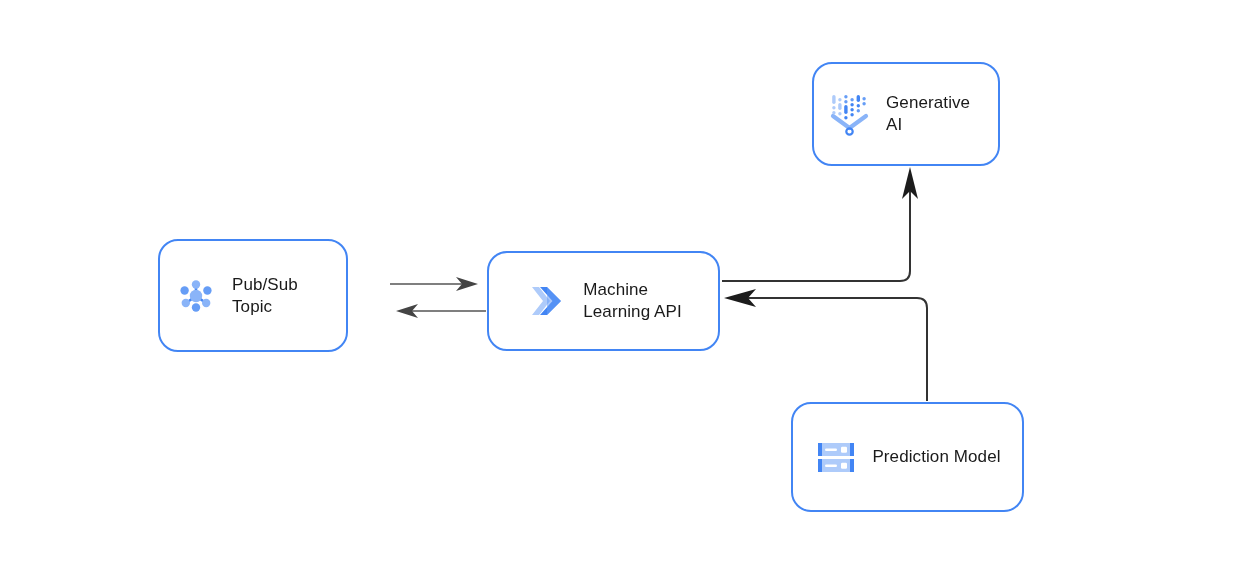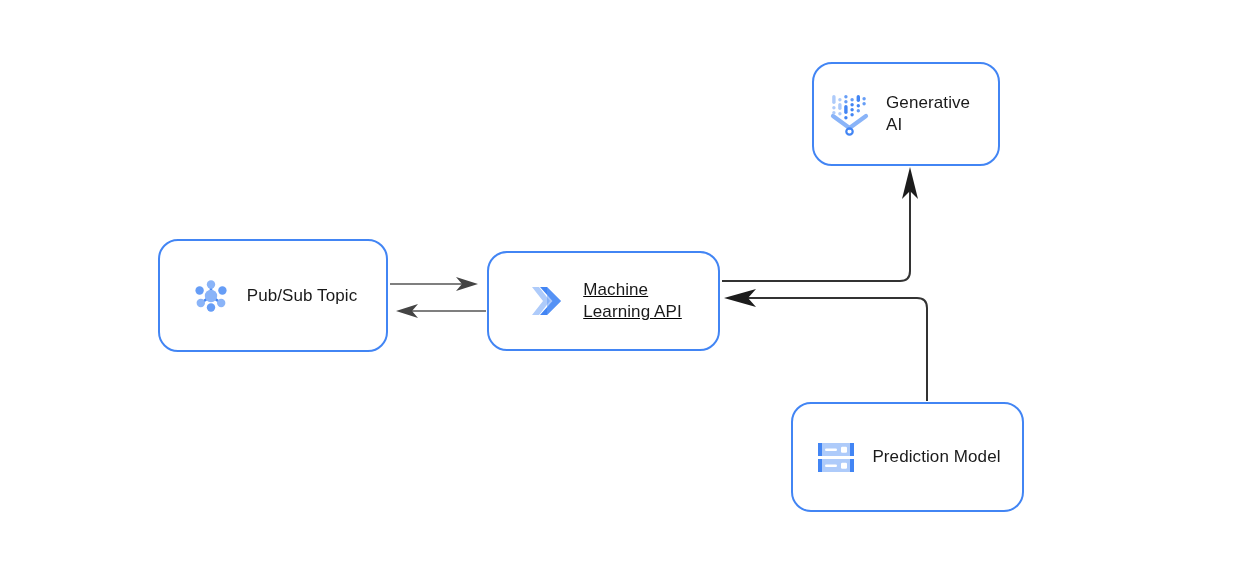--- a/index.html
+++ b/index.html
@@ -87,41 +87,41 @@
       <path class="edge-path" d="M 722 281 L 900 281 Q 910 281 910 271 L 910 182"></path>
       <path d="M 902 199 L 910 167 L 918 199 L 910 191 Z" fill="#1c1c1c"></path>
     </g>
 
     <g>
       <path class="edge-path" d="M 927 401 L 927 308 Q 927 298 917 298 L 740 298"></path>
       <path d="M 756 289 L 724 298 L 756 307 L 748 298 Z" fill="#1c1c1c"></path>
     </g>
   </svg>
 
-  <div class="node" style="left:158px; top:239px; width:230px; height:113px;">
+  <div class="node" style="left:158px; top:239px; width:190px; height:113px;justify-content:space-between;">
     <span class="node-icon">
       <svg width="40" height="40" viewBox="0 0 40 40" xmlns="http://www.w3.org/2000/svg">
         <g stroke="#4285f4" stroke-width="2.6" fill="none" stroke-linecap="round">
           <line x1="20" y1="10" x2="20" y2="20"></line>
           <line x1="20" y1="20" x2="11.5" y2="26"></line>
           <line x1="20" y1="20" x2="28.5" y2="26"></line>
         </g>
         <circle cx="20" cy="20" r="6.2" fill="#8ab4f8"></circle>
         <circle cx="20" cy="8.5" r="4.2" fill="#8ab4f8"></circle>
         <circle cx="20" cy="31.5" r="4.2" fill="#669df6"></circle>
         <circle cx="8.6" cy="14.5" r="4.2" fill="#669df6"></circle>
         <circle cx="31.4" cy="14.5" r="4.2" fill="#669df6"></circle>
         <circle cx="9.8" cy="27" r="4.2" fill="#8ab4f8"></circle>
         <circle cx="30.2" cy="27" r="4.2" fill="#8ab4f8"></circle>
       </svg>
     </span>
     <span class="node-label">Pub/Sub Topic</span>
   </div>
 
-  <div class="node" style="left:487px; top:251px; width:233px; height:100px;text-decoration:underline;">
+  <div class="node" style="left:487px; top:251px; width:233px; height:100px;">
     <span class="node-icon">
       <svg width="42" height="42" viewBox="0 0 42 42" xmlns="http://www.w3.org/2000/svg">
         <path d="M6 7 L13 7 L24 21 L13 35 L6 35 L17 21 Z" fill="#aecbfa"></path>
         <path d="M14 7 L21 7 L35 21 L21 35 L14 35 L26.5 21 Z" fill="#4285f4"></path>
         <path d="M21 7 L35 21 L21 35 Z" fill="#669df6" opacity="0.55"></path>
       </svg>
     </span>
     <span class="node-label">Machine
 Learning API</span>
   </div>

